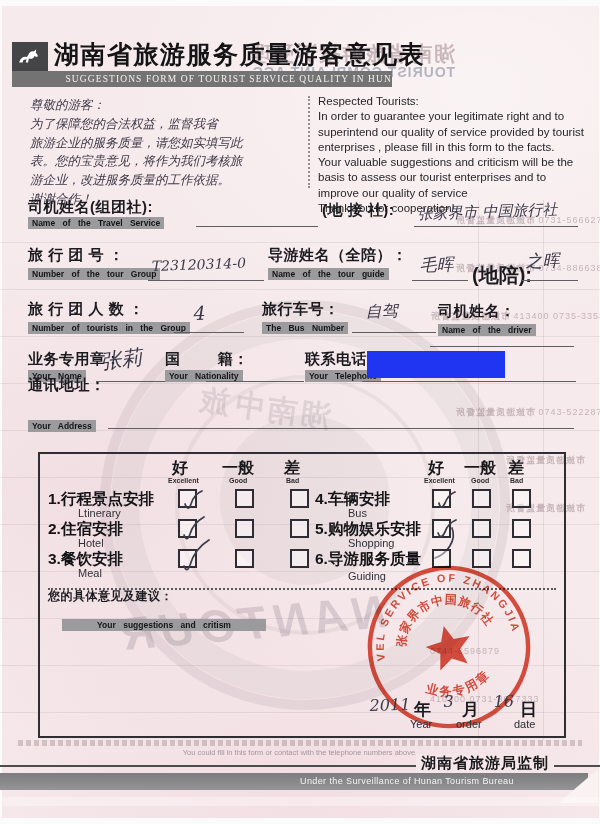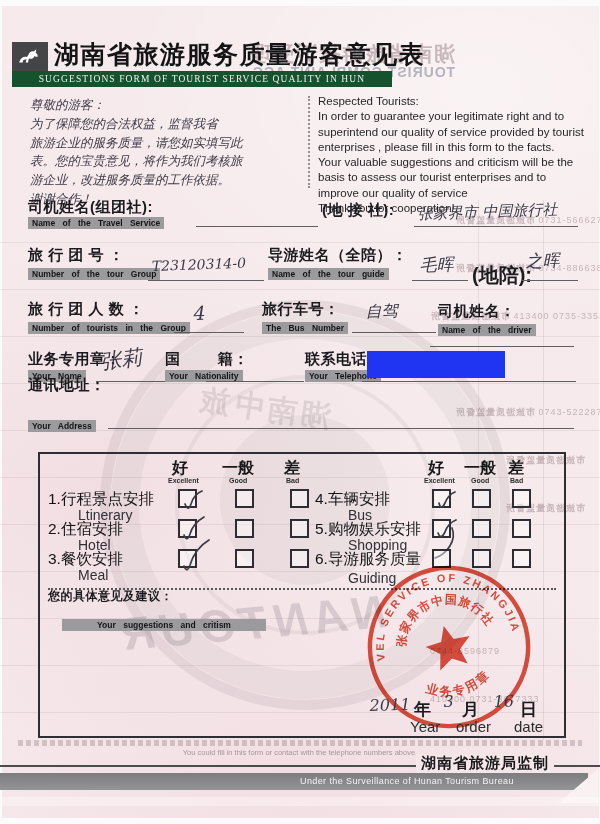--- a/index.html
+++ b/index.html
@@ -19,50 +19,50 @@
   .mx{display:inline-block;transform:scaleX(-1)}
   .bleed-row{font-size:9px;color:rgba(128,104,114,.42);white-space:nowrap;letter-spacing:1px}
   .bleed-cn{font-weight:bold}
   .bleed-title-cn{font-size:21px;font-weight:900;color:rgba(130,95,105,.40);letter-spacing:2px}
   .bleed-title-en{font-size:14px;font-weight:bold;color:rgba(95,105,130,.45);letter-spacing:1px}
   .wm-letters{font-size:46px;font-weight:900;font-style:italic;color:rgba(110,100,112,.22);letter-spacing:6px}
   .wm-cn{font-size:30px;font-weight:900;color:rgba(110,100,112,.17);letter-spacing:4px}
   
   .logo-box{left:12px;top:42px;width:36px;height:30px;background:#454547;display:flex;align-items:center;justify-content:center}
   .title-cn{left:54px;top:38px;font-size:25px;font-weight:900;letter-spacing:1.5px;color:#141416}
-  .en-bar{left:12px;top:71px;width:380px;height:16px;background:#14532d;color:#f1f1ee;
-    font-family:"Liberation Serif",serif;font-size:9.5px;letter-spacing:1.1px;text-align:center;line-height:16px;white-space:nowrap;overflow:hidden}
+  .en-bar{left:12px;top:71px;width:380px;height:16px;background:#737373;color:#f1f1ee;
+    font-family:"Liberation Serif",serif;font-size:9.5px;letter-spacing:1.1px;text-align:right;line-height:16px;white-space:nowrap;overflow:hidden}
   
   .notice-cn{left:30px;top:96px;width:272px;font-family:"DejaVu Serif",serif;font-style:italic;
     font-size:12.5px;line-height:1.5;color:#3d3945;white-space:pre-line}
   .notice-div{left:308px;top:96px;height:92px;border-left:2px dotted #8f8f93}
   .notice-en{left:318px;top:94px;width:270px;font-size:11.5px;line-height:1.33;color:#26262a;white-space:pre-line}
   
   .lbl{font-weight:bold;font-size:15px;color:#1b1b1f;letter-spacing:.5px;white-space:pre}
   .lbl-sm{font-weight:bold;font-size:20px;color:#1b1b1f;white-space:pre}
   .chip{background:#9b9b9d;color:#151518;font-size:8.5px;font-weight:bold;padding:1px 4px;word-spacing:5px;white-space:nowrap;display:inline-block}
   .hw{font-family:"DejaVu Serif",serif;font-style:italic;color:#3a3a47;white-space:pre;transform:rotate(-2deg);transform-origin:left bottom}
   .ul{border-bottom:1.5px solid #5e5e63}
   .redact{background:#1f35f2}
   
   .rate-box{left:38px;top:452px;width:528px;height:286px;border:2px solid #2e2e33}
   .hdr{font-weight:bold;font-size:16px;color:#18181b}
   .hdr-sub{font-size:7px;font-weight:bold;color:#2c2c30}
-  .item-cn{font-weight:normal;font-size:15.5px;color:#131316;white-space:pre}
-  .item-en{font-size:14px;color:#303036}
+  .item-cn{font-weight:bold;font-size:15.5px;color:#131316;white-space:pre}
+  .item-en{font-size:11px;color:#303036}
   .cb{position:absolute;width:19px;height:19px;border:2px solid #2d2d33;background:rgba(255,255,255,.45)}
   .ckm{position:absolute;left:-3px;top:-9px;width:32px;height:52px;overflow:visible;display:none}
   .cb.checked .ckm{display:block}
   .ckm path{stroke:#3b3b46;stroke-width:1.7;fill:none;stroke-linecap:round}
   .dotted-sep{border-top:2px dotted #57575c}
   
   .stamp{left:360px;top:558px;width:178px;height:178px;transform:rotate(-14deg);opacity:.9;mix-blend-mode:multiply}
   
   .date-cn{font-weight:bold;font-size:17px;color:#1a1a1e}
-  .date-en{font-size:15px;color:#2c2c30}
+  .date-en{font-size:11px;color:#2c2c30}
   
   .note-en{left:0;top:748px;width:600px;text-align:center;font-size:7.5px;color:rgba(110,100,108,.6)}
   .note-blur{left:18px;top:740px;width:564px;height:6px;background:repeating-linear-gradient(to right,rgba(120,95,105,.28) 0 5px,transparent 5px 8px);filter:blur(.6px)}
   .foot-line{left:0;top:765px;width:600px;height:2px;background:#4c4c4f}
   .foot-cn{left:416px;top:754px;font-size:15px;font-weight:900;color:#1a1a1d;background:#f4e6e9;padding:0 5px;letter-spacing:1px}
   .foot-bar{left:0;top:773px;width:588px;height:17px;background:linear-gradient(#7d7d80,#949497)}
   .foot-en{left:300px;top:776px;font-size:9px;color:#f4f4f2;letter-spacing:.4px}
   .fold{left:552px;top:769px;width:46px;height:34px;background:#faf1f3;clip-path:polygon(100% 0,14% 100%,100% 100%)}
   .sheen{left:0;top:797px;width:600px;height:9px;background:rgba(255,255,255,.35)}
 </style>

